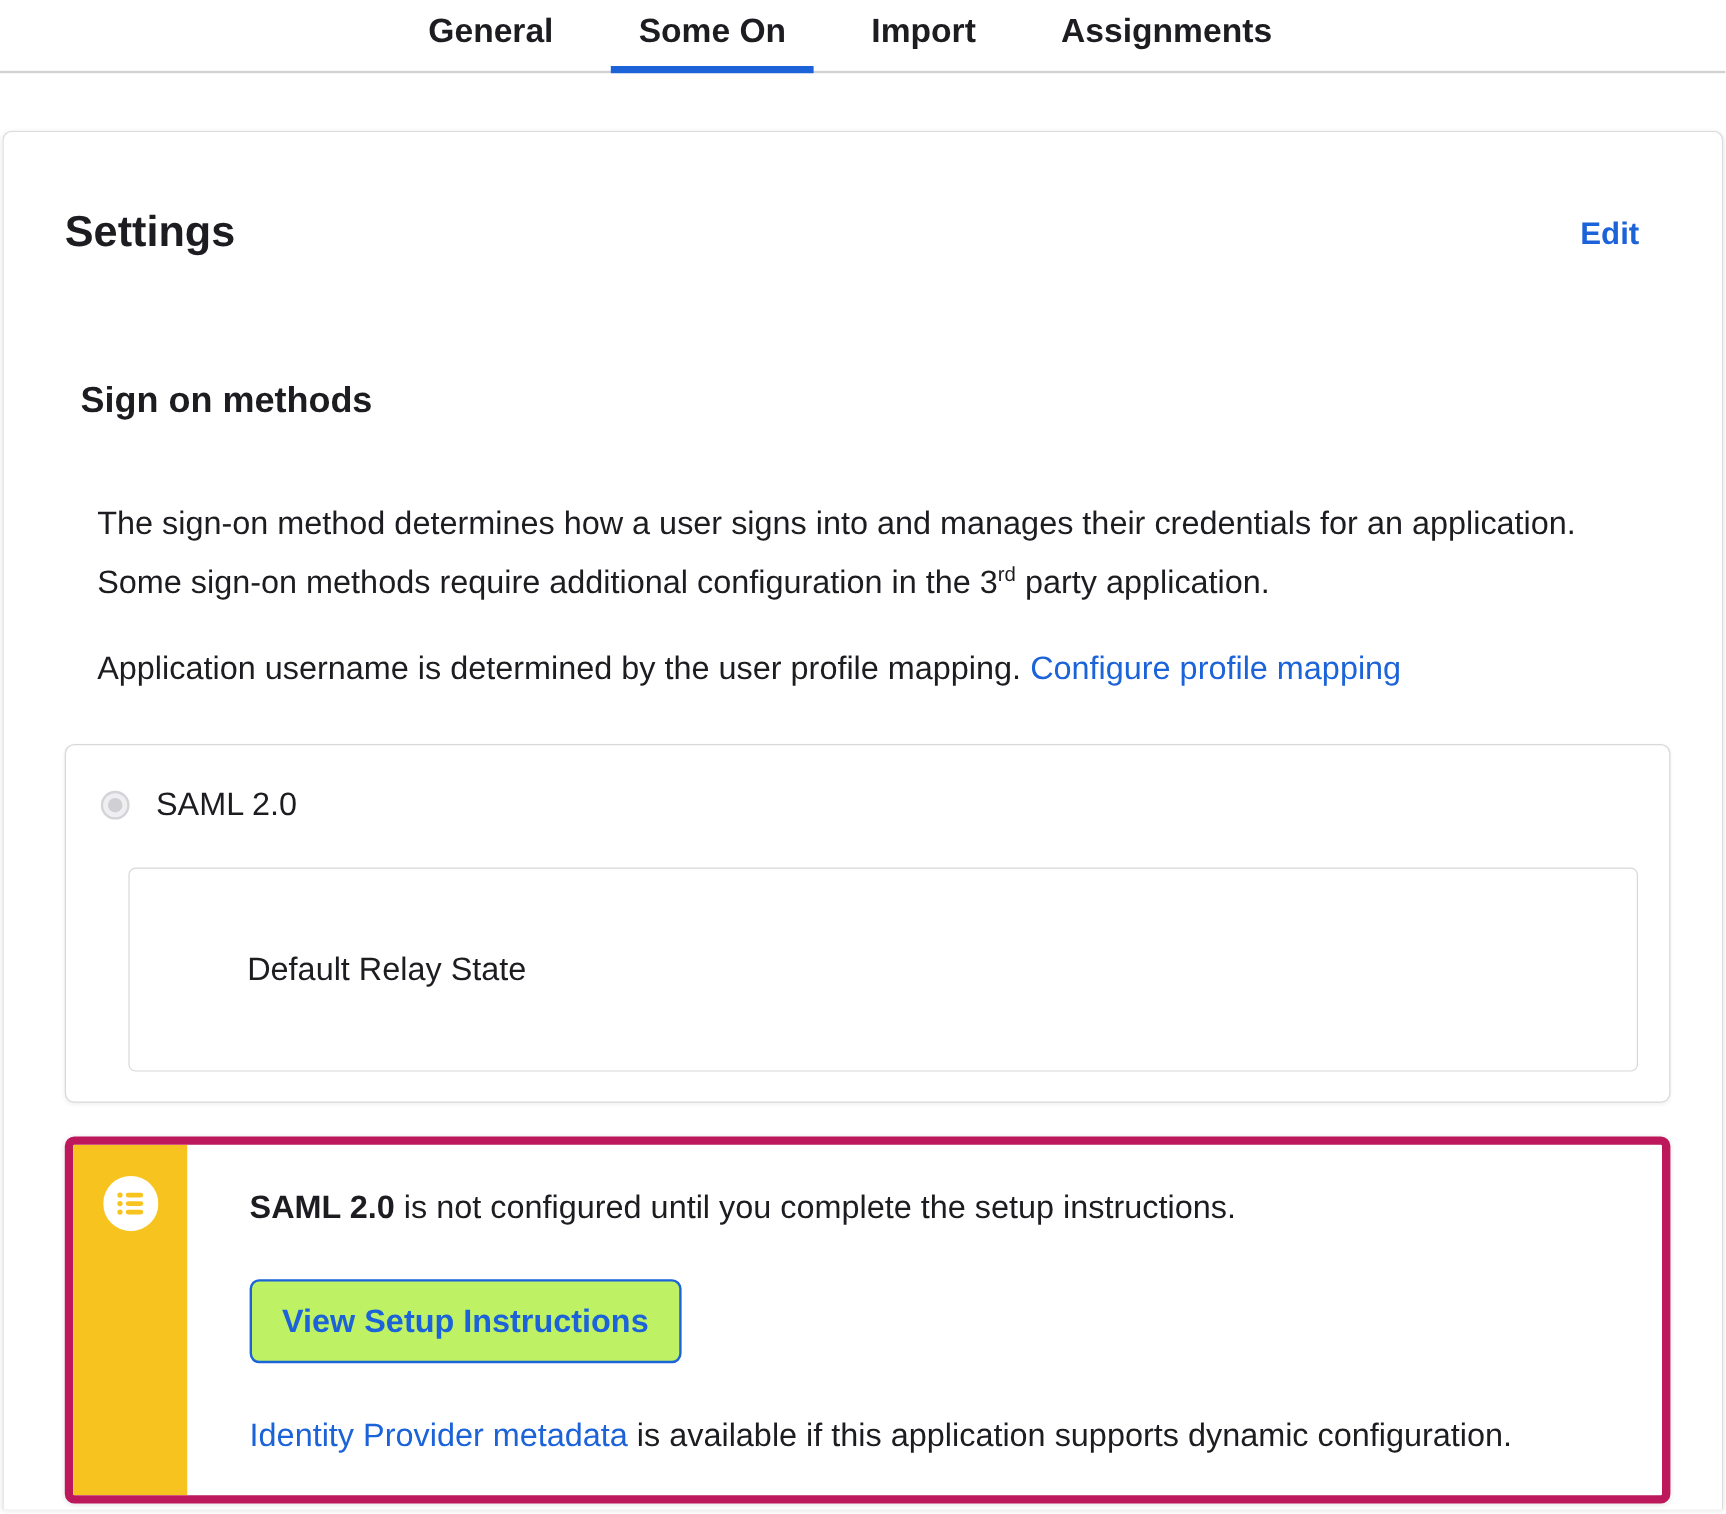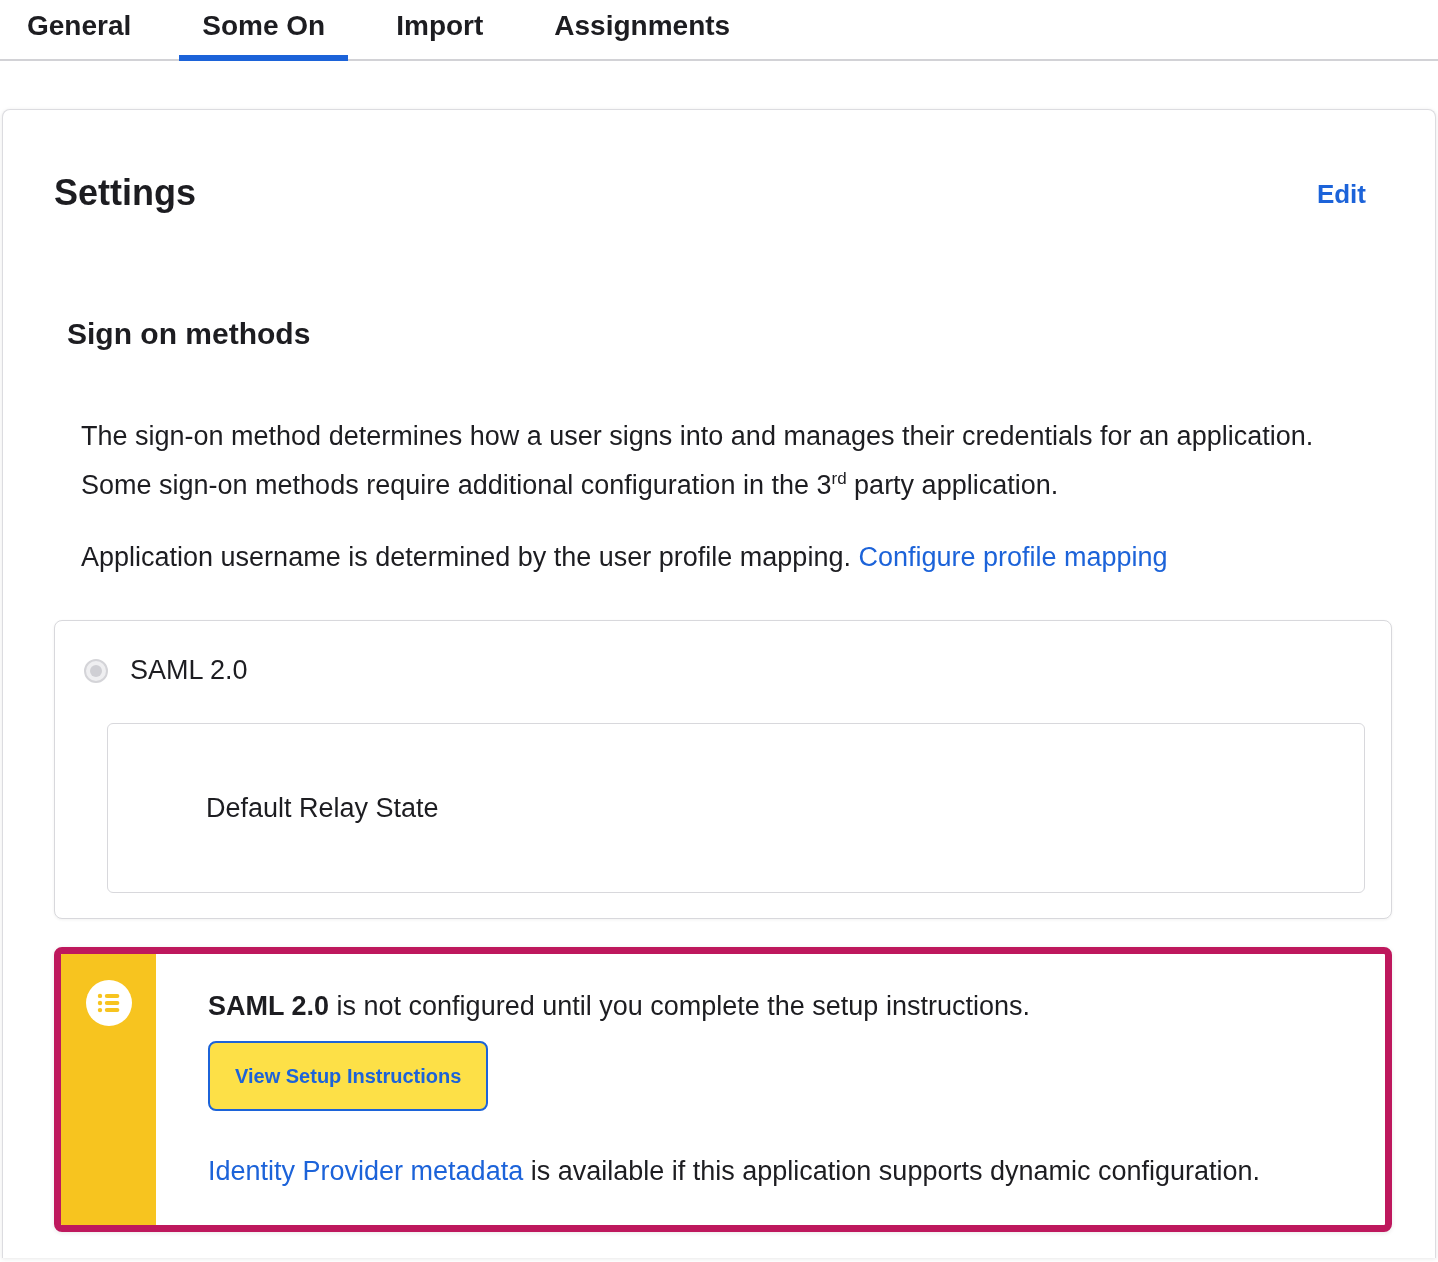--- a/index.html
+++ b/index.html
@@ -10,20 +10,21 @@
     color: #1d1d21;
     overflow: hidden;
   }
 
   
   .tabbar {
     display: flex;
     align-items: flex-end;
     padding-left: 4px;
     border-bottom: 2px solid #d2d2d6;
+    justify-content: center;
   }
   .tab {
     position: relative;
     padding: 10px 23px 17px 23px;
     margin-right: 25px;
     font-size: 28px;
     font-weight: bold;
     color: #1d1d21;
     cursor: pointer;
     white-space: nowrap;
@@ -163,28 +164,28 @@
     padding: 35px 40px 33px 52px;
   }
   .callout-message {
     font-size: 27px;
     line-height: 34px;
   }
   .callout-message .bold { font-weight: bold; }
 
   .setup-button {
     display: inline-block;
-    margin-top: 18px;
+    margin-top: 43px;
     padding: 17px 25px;
     border: 2px solid var(--accent-blue);
     border-radius: 8px;
-    background: #fde047;
+    background: #bef264;
     color: var(--accent-blue);
     font-family: "Liberation Sans", sans-serif;
-    font-size: 20px;
+    font-size: 27px;
     font-weight: bold;
     line-height: 32px;
     cursor: pointer;
   }
   .callout-footer {
     margin-top: 43px;
     font-size: 27px;
     line-height: 34px;
   }
 </style>

